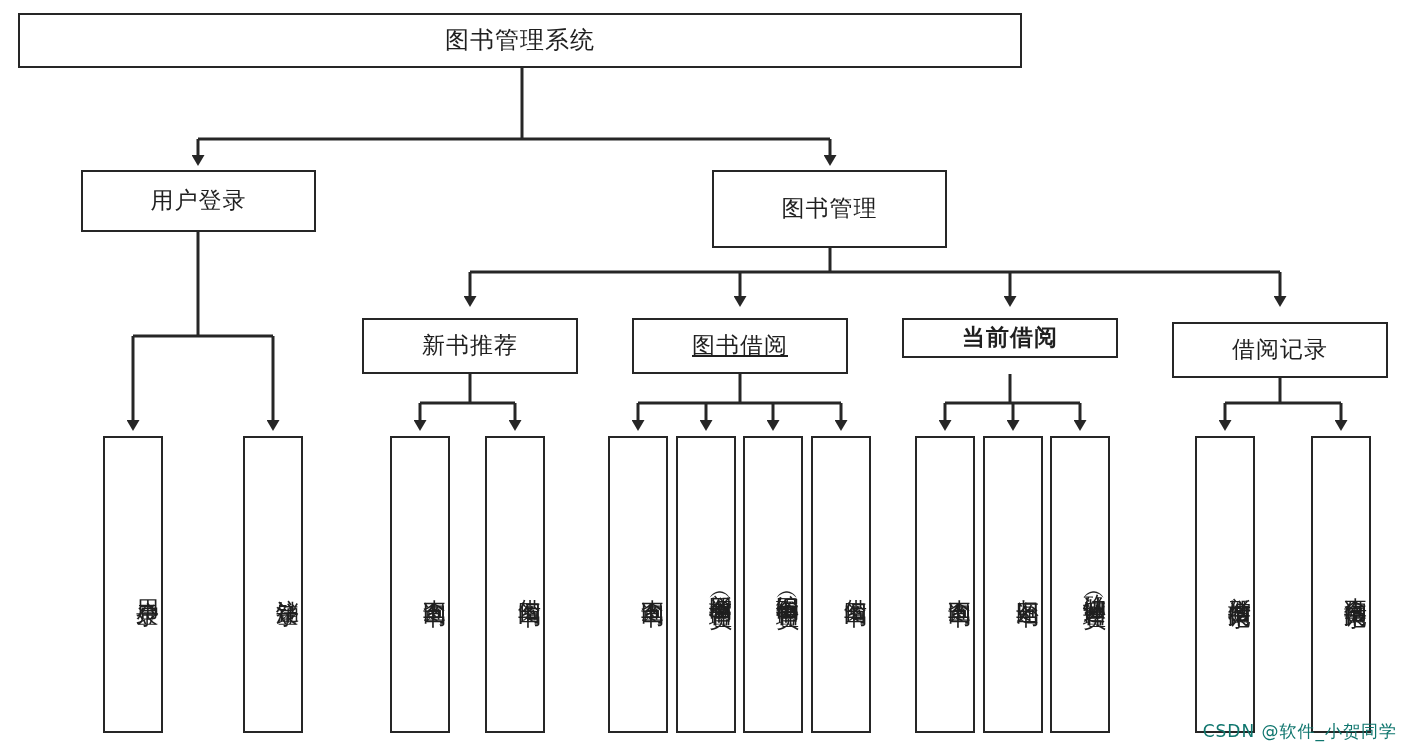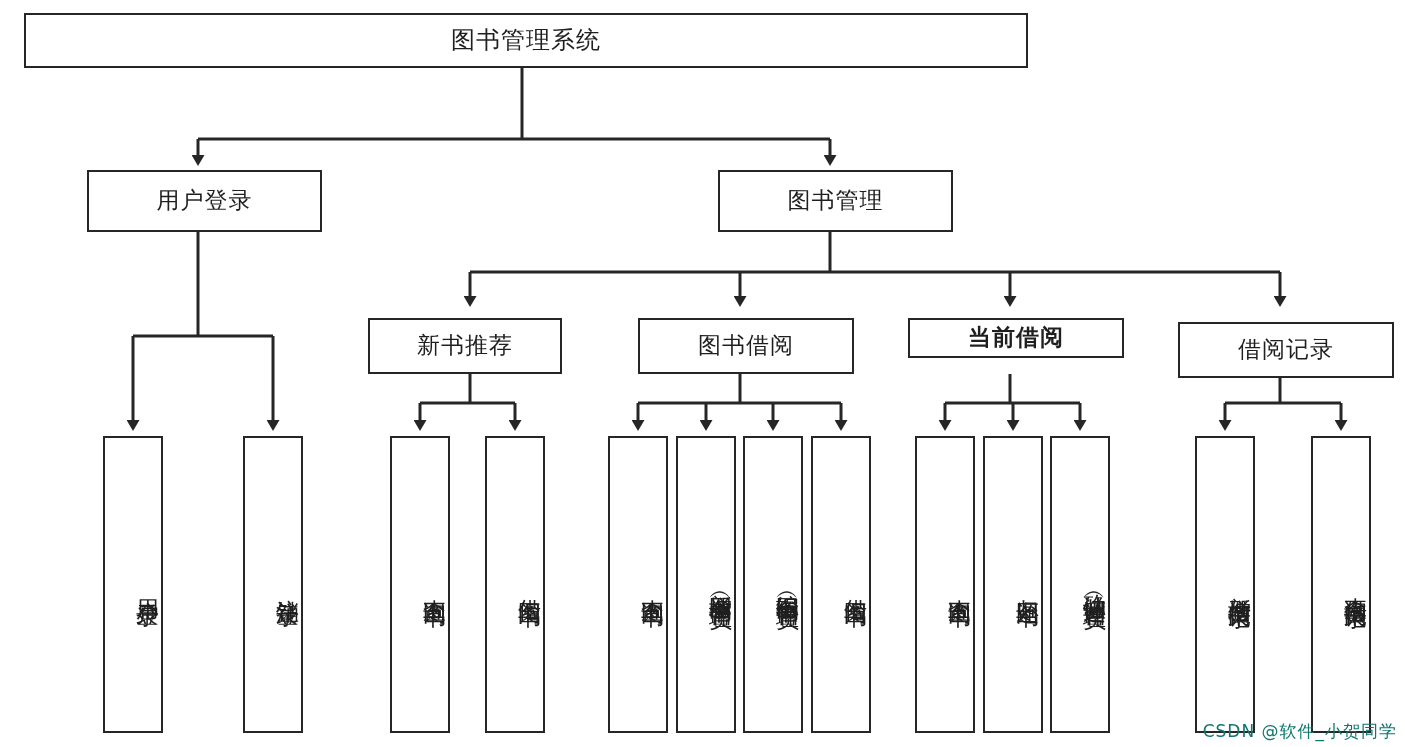--- a/index.html
+++ b/index.html
@@ -29,21 +29,20 @@
     display:flex;
     align-items:center;
     justify-content:center;
     text-align:center;
     color:#1f1f1f;
   }
   .node.horiz{
     font-size:23px;
     letter-spacing:1px;
     line-height:1.2;
-    margin-left:6px;
   }
   .node.vert{
     writing-mode:vertical-rl;
     text-orientation:upright;
     font-size:23px;
     letter-spacing:2px;
     line-height:1.18;
     padding-top:6px;
     padding-bottom:6px;
     align-items:flex-start;
@@ -123,25 +122,25 @@
       <path d="M1225,403 L1341,403"></path>
       <path d="M1225,403 L1225,421" marker-end="url(#arrow)"></path>
       <path d="M1341,403 L1341,421" marker-end="url(#arrow)"></path>
     </g>
   </svg>
 
   <div class="node horiz" id="root-node" style="left:18px;top:13px;width:1004px;height:55px;">图书管理系统</div>
 
   <div class="node horiz" style="left:81px;top:170px;width:235px;height:62px;">用户登录</div>
 
-  <div class="node horiz" style="left:712px;top:170px;width:235px;height:62px;">图书管理</div>
+  <div class="node horiz" style="left:712px;top:170px;width:235px;height:78px;">图书管理</div>
 
-  <div class="node horiz" style="left:362px;top:318px;width:194px;height:56px;">新书推荐</div>
+  <div class="node horiz" style="left:362px;top:318px;width:216px;height:56px;">新书推荐</div>
 
-  <div class="node horiz" style="left:632px;top:318px;width:216px;height:56px;">图书借阅</div>
+  <div class="node horiz" style="left:632px;top:318px;width:216px;height:56px;text-decoration:underline;">图书借阅</div>
 
   <div class="node horiz" style="left:902px;top:318px;width:216px;height:40px;font-weight:bold;">当前借阅</div>
 
   <div class="node horiz" style="left:1172px;top:322px;width:216px;height:56px;">借阅记录</div>
 
   <div class="node vert" style="left:103px;top:436px;width:60px;height:297px;">
     <span class="vtext">用户登录</span>
   </div>
 
   <div class="node vert" style="left:243px;top:436px;width:60px;height:297px;">

